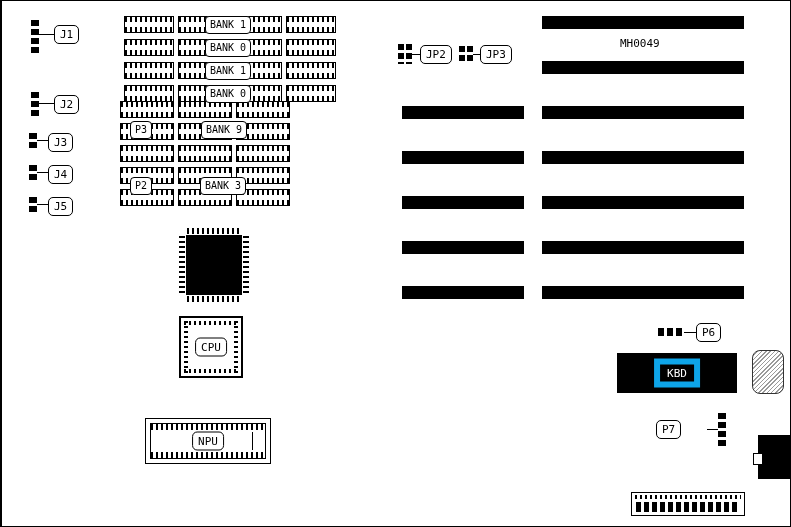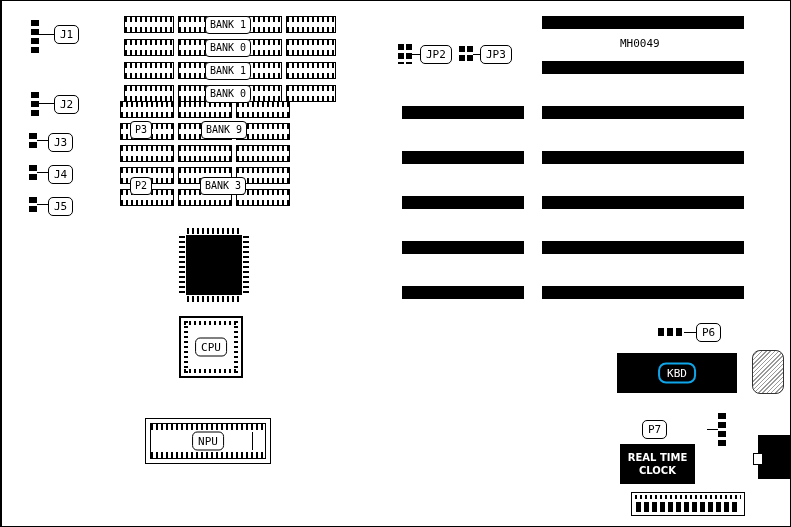--- a/index.html
+++ b/index.html
@@ -15,21 +15,21 @@
   .dip{height:17px;border:1px solid #000;background:
     repeating-linear-gradient(90deg,#000 0 2px,transparent 2px 5px) top/100% 5px no-repeat,
     repeating-linear-gradient(90deg,#000 0 2px,transparent 2px 5px) bottom/100% 5px no-repeat #fff}
   .pins-col{position:absolute;background:repeating-linear-gradient(180deg,#000 0 6px,transparent 6px 9px)}
   .pins-row{position:absolute;background:repeating-linear-gradient(90deg,#000 0 6px,transparent 6px 9px)}
   .pins-col-f{position:absolute;background:repeating-linear-gradient(180deg,#000 0 2px,transparent 2px 5px)}
   .pins-row-f{position:absolute;background:repeating-linear-gradient(90deg,#000 0 2px,transparent 2px 5px)}
   .blackbox{position:absolute;background:#000}
   .crystal{position:absolute;border:1px solid #333;border-radius:8px;background:repeating-linear-gradient(135deg,#9a9a9a 0 1px,#fff 1px 3px)}
   .rtc{display:flex;flex-direction:column;align-items:center;justify-content:center;color:#fff;font-weight:bold;font-size:10px;line-height:13px;font-family:"DejaVu Sans",sans-serif}
-  .kbd-lbl{position:absolute;left:50%;top:50%;transform:translate(-50%,-50%);border:2px solid #0ea5e9;border-radius:8px;color:#fff;font-size:11px;line-height:1;padding:3px 7px}
+  .kbd-lbl{position:absolute;left:50%;top:50%;transform:translate(-50%,-50%);border:6px solid #0ea5e9;border-radius:0;color:#fff;font-size:11px;line-height:1;padding:3px 7px}
   .center-lbl{left:50%;top:50%;transform:translate(-50%,-50%)}
   .parttext{position:absolute;font-size:11px;line-height:1}
 </style>
 </head>
 <body>
 
 <div class="board">
 
   <div class="pins-col" style="left:29px;top:19px;width:8px;height:33px"></div>
   <div class="wire" style="left:37px;top:33px;width:16px"></div>
@@ -165,32 +165,28 @@
 
 
   <div class="blackbox" style="left:615px;top:352px;width:120px;height:40px">
     <div class="kbd-lbl">KBD</div>
   </div>
 
   <div class="pins-row" style="left:656px;top:327px;width:26px;height:8px"></div>
   <div class="wire" style="left:682px;top:331px;width:12px"></div>
   <div class="lbl" style="left:694px;top:322px">P6</div>
 
-  <div class="lbl" style="left:640px;top:419px">P7</div>
+  <div class="lbl" style="left:654px;top:419px">P7</div>
   <div class="wire" style="left:705px;top:428px;width:11px"></div>
   <div class="pins-col" style="left:716px;top:412px;width:8px;height:33px"></div>
 
   <div class="crystal" style="left:750px;top:349px;width:32px;height:44px"></div>
 
   <div class="blackbox" style="left:756px;top:434px;width:33px;height:44px"></div>
   <div class="abs" style="left:751px;top:452px;width:10px;height:12px;background:#fff;border:1px solid #000;z-index:2"></div>
 
-  <div class="abs rtc" style="left:618px;top:443px;width:75px;height:40px;background:#000">
-    <div>REAL TIME</div>
-    <div>CLOCK</div>
-  </div>
 
   <div class="abs" style="left:629px;top:491px;width:114px;height:24px;border:1px solid #000">
     <div class="pins-row-f" style="left:3px;right:3px;top:2px;height:4px"></div>
     <div class="pins-row" style="left:4px;right:4px;top:9px;height:10px;background:repeating-linear-gradient(90deg,#000 0 5px,transparent 5px 8px)"></div>
   </div>
 
 </div>
 
 </body></html>

